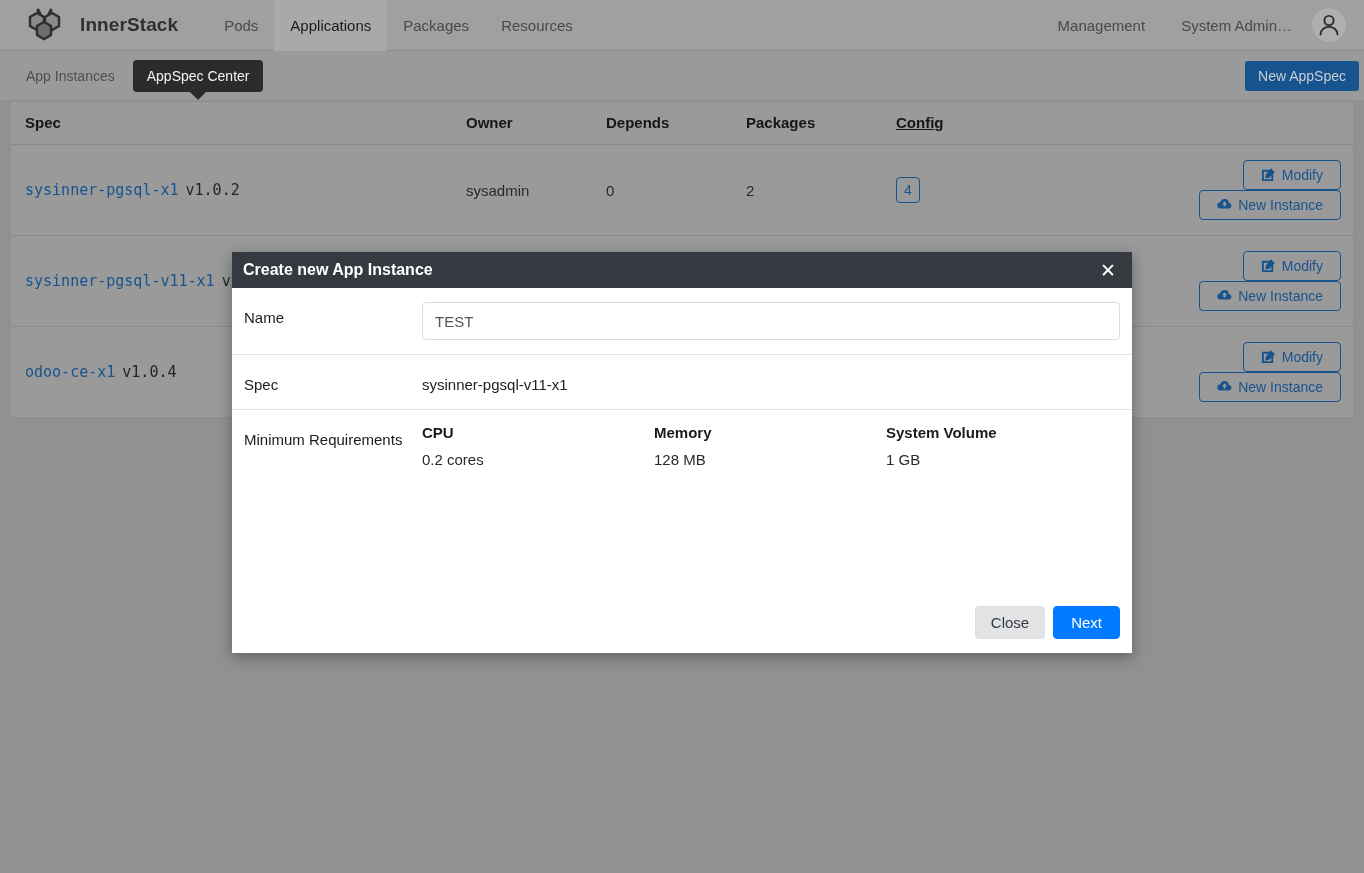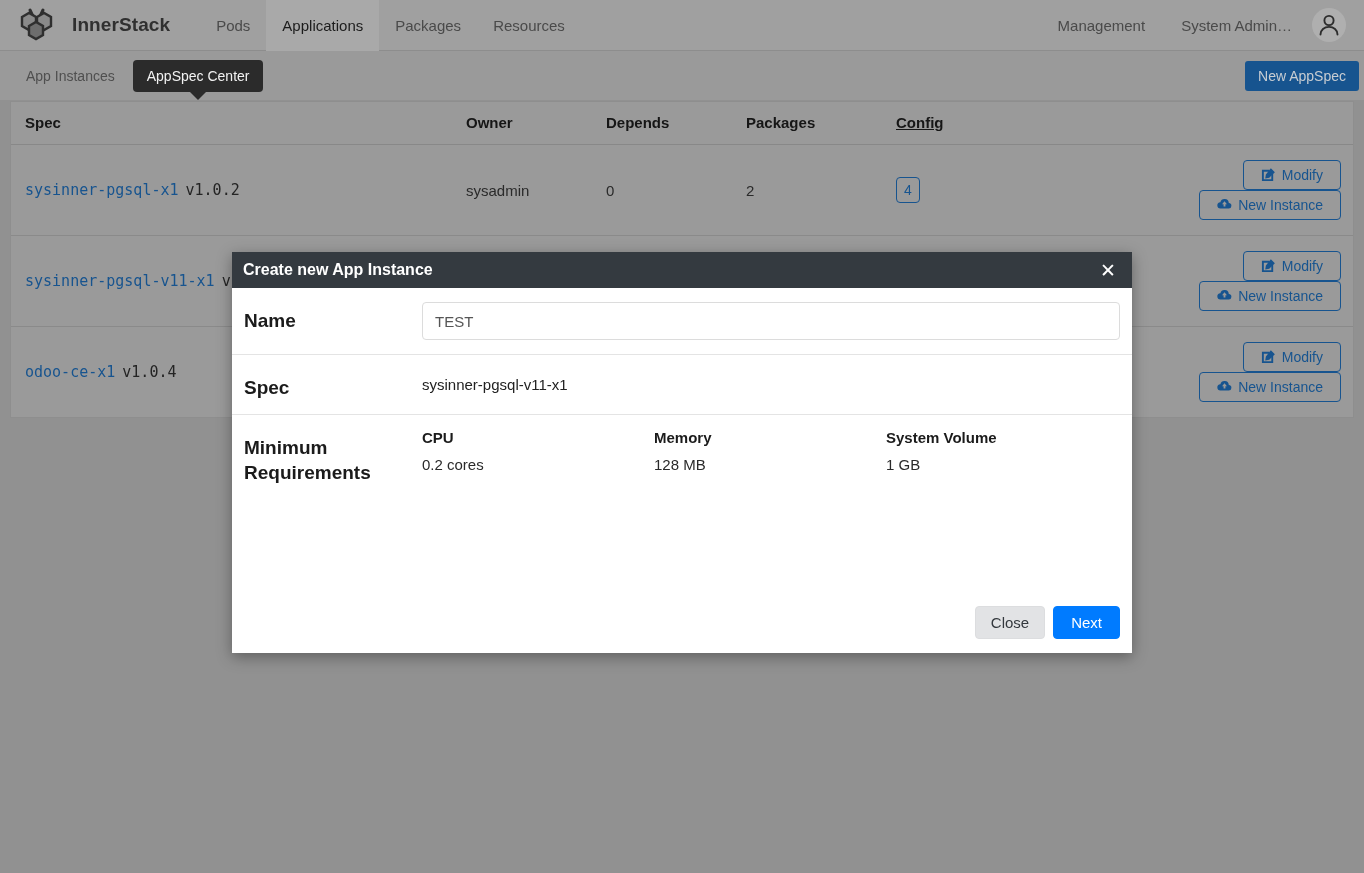--- a/index.html
+++ b/index.html
@@ -27,21 +27,21 @@
     background: #a0a0a0;           
     border-bottom: 1px solid #8d8d8d;
     display: flex;
     align-items: center;
     padding: 0 14px 0 0;
   }
   .brand-wrap {
     display: flex;
     align-items: center;
     height: 51px;
-    padding-left: 10px;
+    padding-left: 18px;
   }
   .logo {
     width: 52px; height: 42px;
     display: block;
   }
   .brand-name {
     font-size: 19px;
     font-weight: bold;
     color: #303030;
     margin-left: 10px;
@@ -248,22 +248,22 @@
   .frow {
     display: flex;
     align-items: flex-start;
     padding: 14px 12px 14px 12px;
     border-bottom: 1px solid #e4e4e4;
   }
   .frow.noborder { border-bottom: none; }
   .flabel {
     width: 178px;
     flex: none;
-    font-size: 19px;
-    font-weight: bold;
+    font-size: 15px;
+    font-weight: normal;
     color: #1b1b1b;
     line-height: 1.32;
     padding-top: 6px;
   }
   .finput {
     width: 700px;
     height: 38px;
     border: 1px solid #dcdcdc;
     border-radius: 4px;
     padding: 16px 12px;

